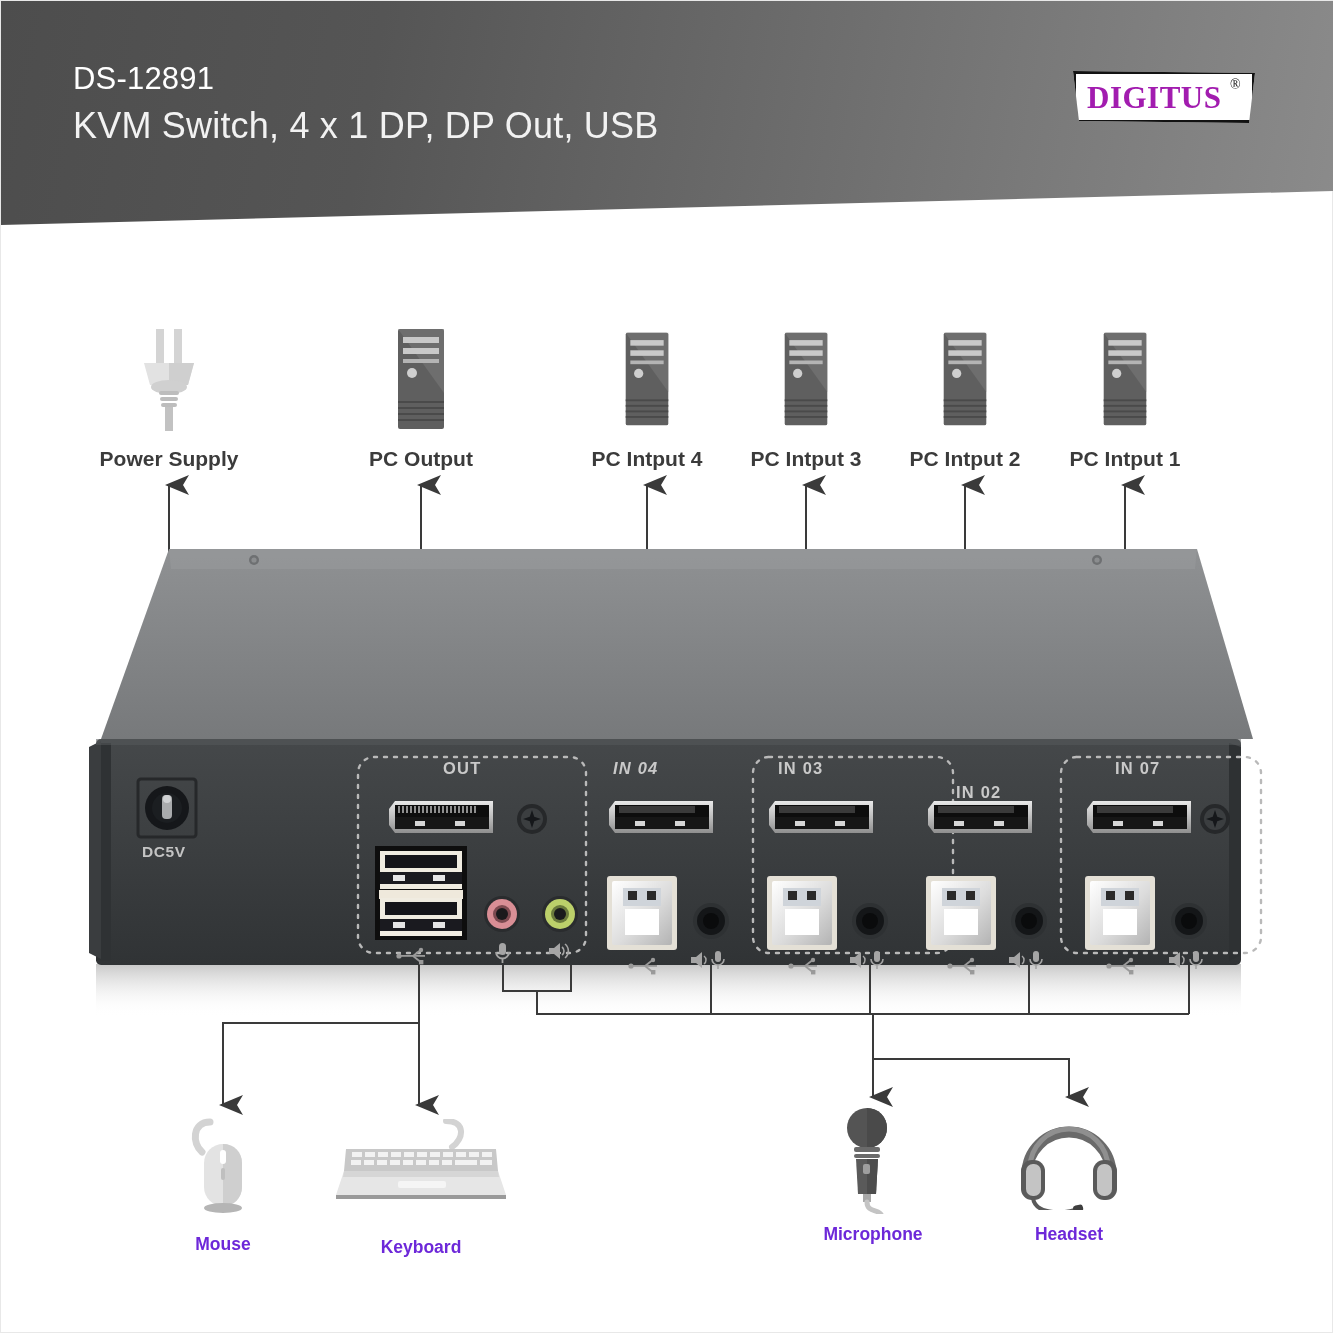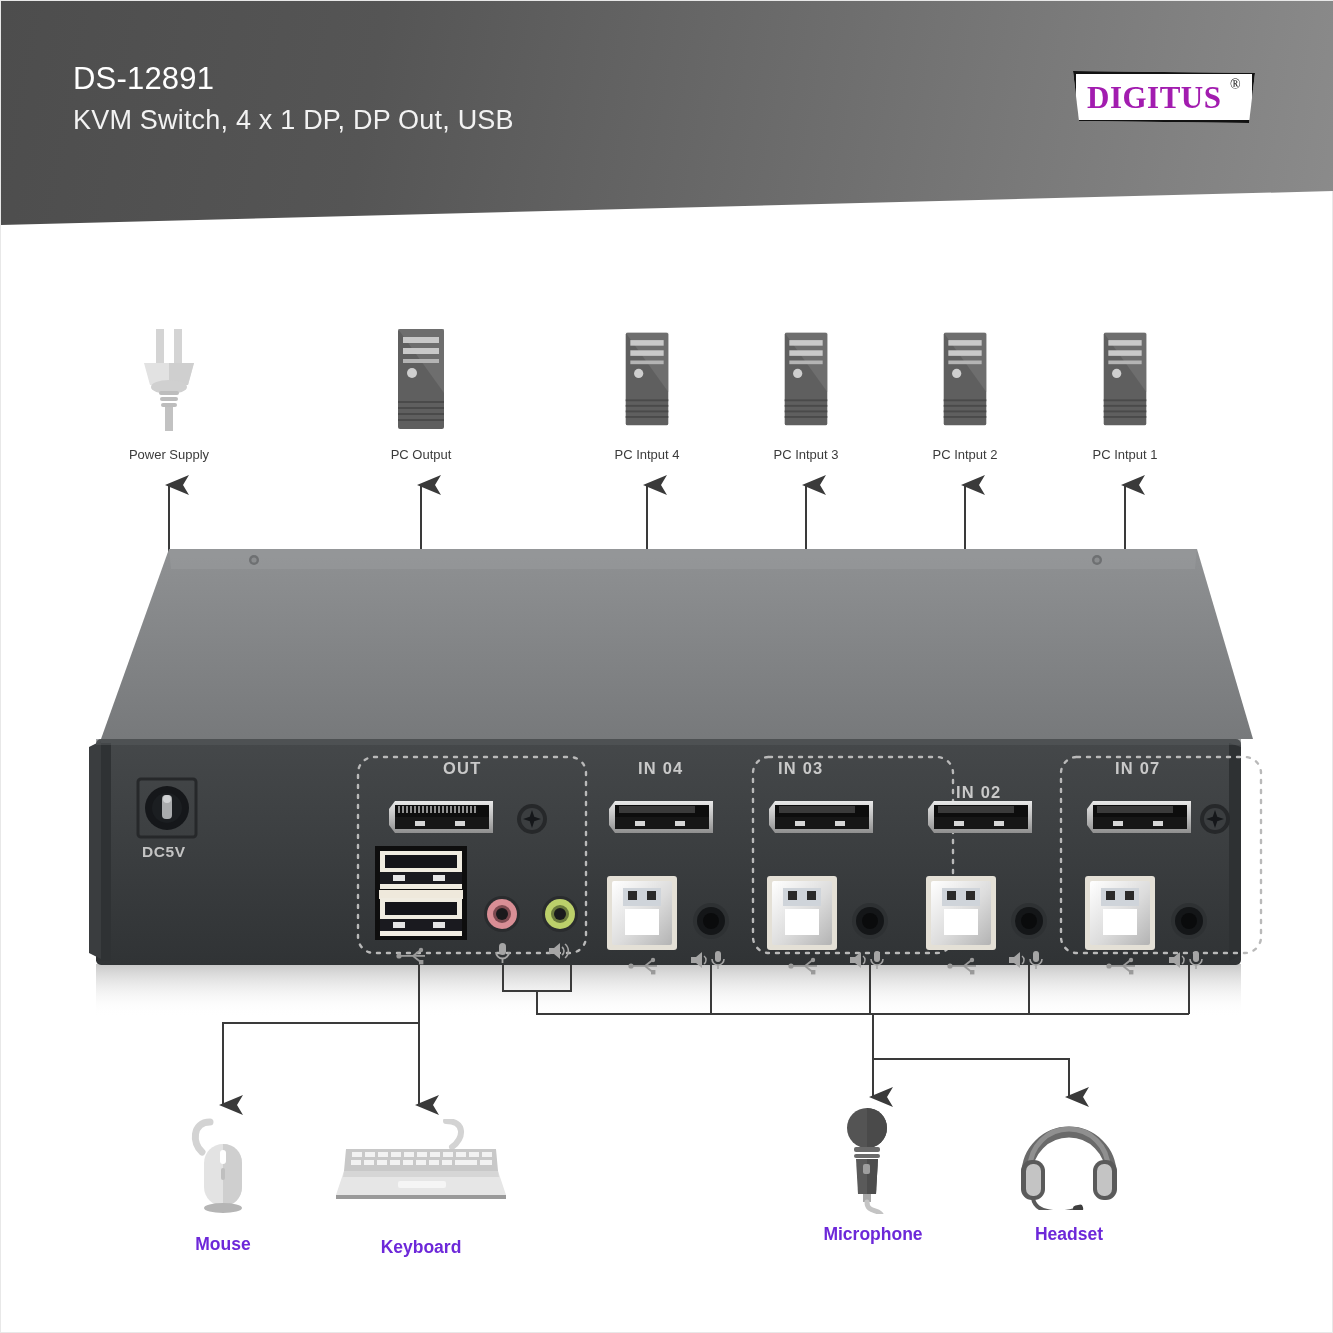--- a/index.html
+++ b/index.html
@@ -18,42 +18,42 @@
     background:linear-gradient(100deg,#4d4d4d 0%, #555555 28%, #6e6e6e 62%, #8b8b8b 100%);
     -webkit-clip-path:polygon(0 0, 1333px 0, 1333px 190px, 0 224px);
     clip-path:polygon(0 0, 1333px 0, 1333px 190px, 0 224px);
   }
   .sku {
     position:absolute; left:72px; top:60px;
     font-size:31px; font-weight:normal; color:#ffffff; letter-spacing:0.2px;
   }
   .subtitle {
     position:absolute; left:72px; top:104px;
-    font-size:27px; font-weight:400; color:#f2f2f2; letter-spacing:0.2px;
+    font-size:36px; font-weight:400; color:#f2f2f2; letter-spacing:0.2px;
   }
   .logo-box {
     position:absolute; left:1072px; top:70px; width:182px; height:52px;
     background:#ffffff; border:3px solid #121212;
     -webkit-clip-path:polygon(0 0, 182px 2px, 176px 52px, 6px 50px);
     clip-path:polygon(0 0, 182px 2px, 176px 52px, 6px 50px);
   }
   .logo-text {
     position:absolute; left:1086px; top:79px;
     font-family:"Liberation Serif", serif;
     font-size:31px; font-weight:bold; color:#a21caf; letter-spacing:0.5px;
   }
   .logo-reg {
     position:absolute; left:1229px; top:76px;
     font-family:"Liberation Serif", serif; font-size:14px; color:#111;
   }
 
   
   .topdev { position:absolute; text-align:center; }
   .topdev .cap {
-    font-size:13px; font-weight:normal; color:#3b3b3b;
+    font-size:21px; font-weight:bold; color:#3b3b3b;
     white-space:nowrap; position:absolute; left:50%; transform:translateX(-50%); top:120px;
   }
   .pc-ico { position:absolute; left:50%; transform:translateX(-50%); top:0; }
 
   
   .lines { position:absolute; left:0; top:0; width:1333px; height:1333px; pointer-events:none; }
 
   
   .dev-wrap { position:absolute; left:0; top:530px; width:1333px; height:470px;text-align:center; }
 
@@ -531,21 +531,21 @@
           <path d="M0 6 L5 6 L11 1 L11 17 L5 12 L0 12 Z"></path>
           <path d="M13 5 a5 5 0 0 1 0 8" fill="none" stroke="#a5a5a5" stroke-width="1.5"></path>
           <rect x="24" y="0" width="6" height="11" rx="3"></rect>
           <path d="M21 8 a6 6 0 0 0 12 0" fill="none" stroke="#a5a5a5" stroke-width="1.6"></path>
           <rect x="26.2" y="14" width="1.6" height="4"></rect>
         </g>
     </svg>
 
     
     <div class="port-label" style="left:442px; top:228px;">OUT</div>
-    <div class="port-label" style="left:637px; top:228px;">IN 04</div>
+    <div class="port-label" style="left:612px; top:228px;font-style:italic;">IN 04</div>
     <div class="port-label" style="left:777px; top:228px;">IN 03</div>
     <div class="port-label" style="left:955px; top:228px;margin-top:24px;">IN 02</div>
     <div class="port-label" style="left:1114px; top:228px;">IN 07</div>
     <div class="dc-label" style="left:141px; top:312px;">DC5V</div>
   </div>
 
   <div class="botdev" style="left:222px; top:1115px; width:0;">
     <svg class="bi" width="86" height="100" viewBox="0 0 86 100">
       <path d="M30 6 C12 6 12 28 22 36" fill="none" stroke="#d3d3d3" stroke-width="7" stroke-linecap="round"></path>
       <rect x="24" y="28" width="38" height="62" rx="19" fill="#e3e3e3"></rect>

